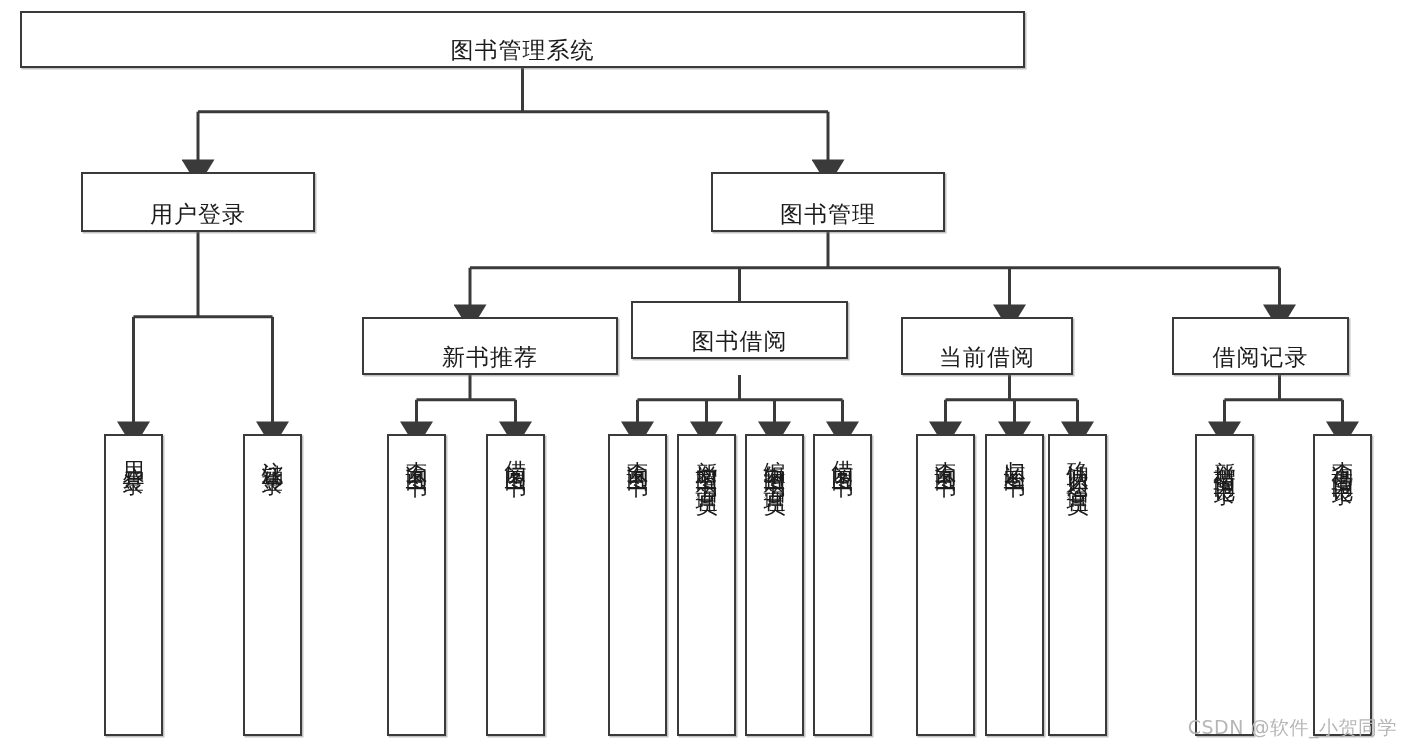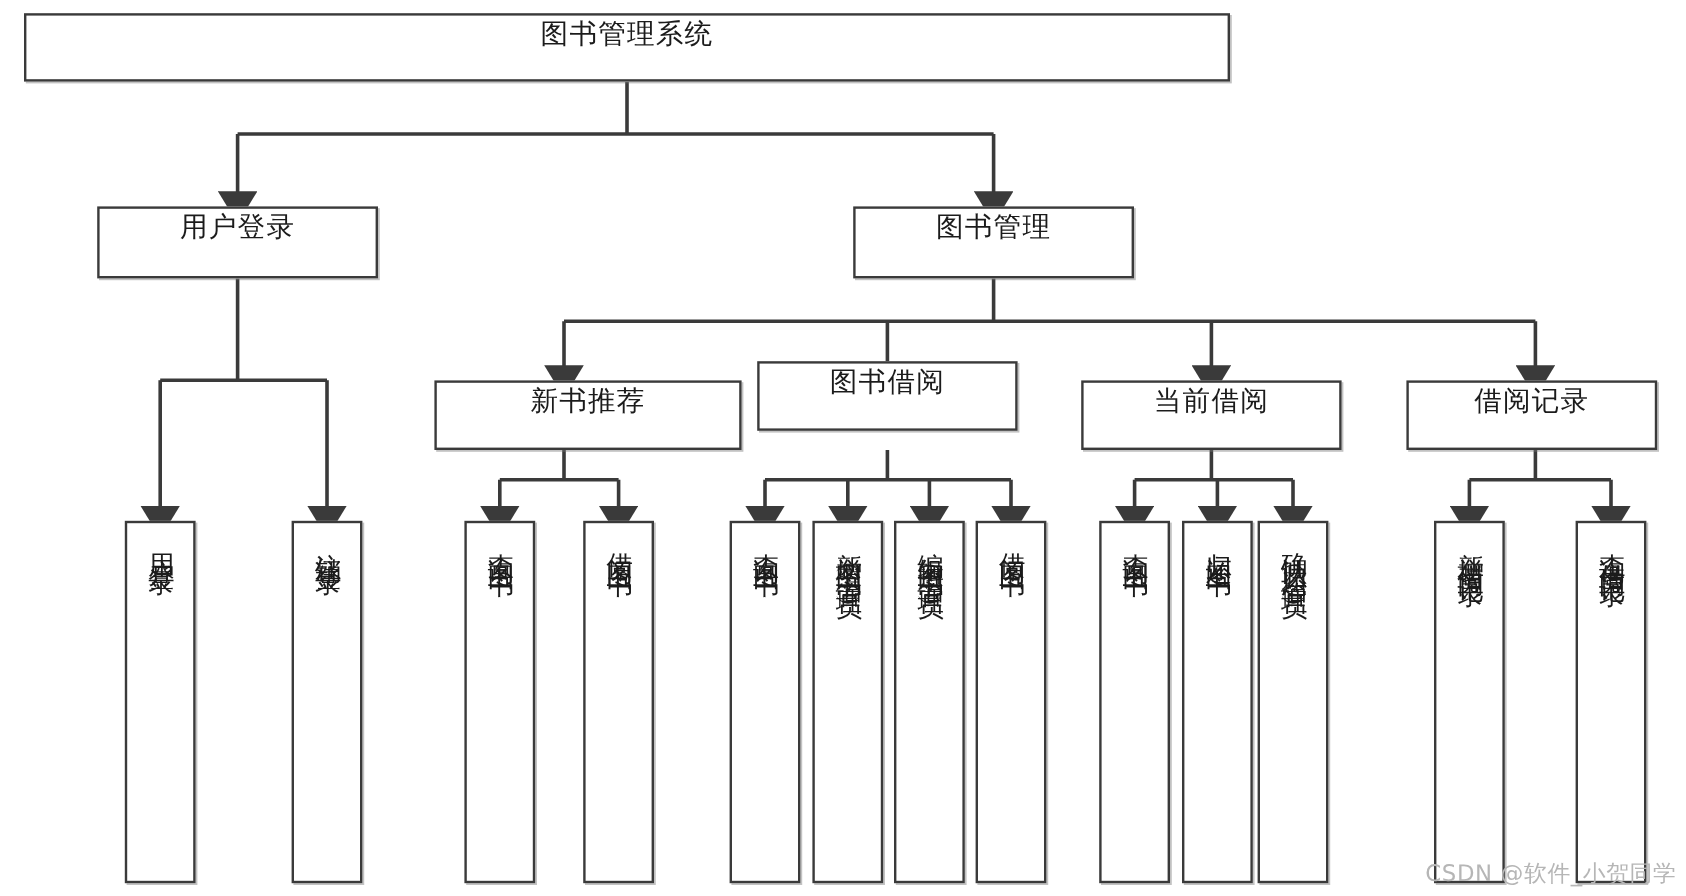--- a/index.html
+++ b/index.html
@@ -25,21 +25,21 @@
     width: 1405px;
     height: 747px;
     pointer-events: none;
   }
   .node {
     position: absolute;
     box-sizing: border-box;
     border: 2.5px solid #3a3a3a;
     background: #ffffff;
     display: flex;
-    align-items: flex-start;
+    align-items: flex-end;
     justify-content: center;
     color: #1b1b1b;
     box-shadow: 1.5px 1.5px 0 rgba(120,120,120,0.45);
   }
   .node.h {
     font-size: 23px;
     letter-spacing: 1px;
   }
   .node.v {
     font-size: 22px;
@@ -122,24 +122,24 @@
   <div class="node h" style="left:711px; top:172px; width:234px; height:60px;">
     <span>图书管理</span>
   </div>
 
   <div class="node h" style="left:362px; top:317px; width:256px; height:58px;">
     <span>新书推荐</span>
   </div>
   <div class="node h" style="left:631px; top:301px; width:217px; height:58px;">
     <span>图书借阅</span>
   </div>
-  <div class="node h" style="left:901px; top:317px; width:217px; height:58px;">
+  <div class="node h" style="left:901px; top:317px; width:172px; height:58px;">
     <span>当前借阅</span>
   </div>
-  <div class="node h" style="left:1172px; top:317px; width:209px; height:58px;">
+  <div class="node h" style="left:1172px; top:317px; width:177px; height:58px;">
     <span>借阅记录</span>
   </div>
 
   <div class="node v" style="left:104px; top:434px; width:59px; height:302px;">
     <span class="vlabel">用户登录</span>
   </div>
   <div class="node v" style="left:243px; top:434px; width:59px; height:302px;">
     <span class="vlabel">注销登录</span>
   </div>
   <div class="node v" style="left:387px; top:434px; width:59px; height:302px;">

